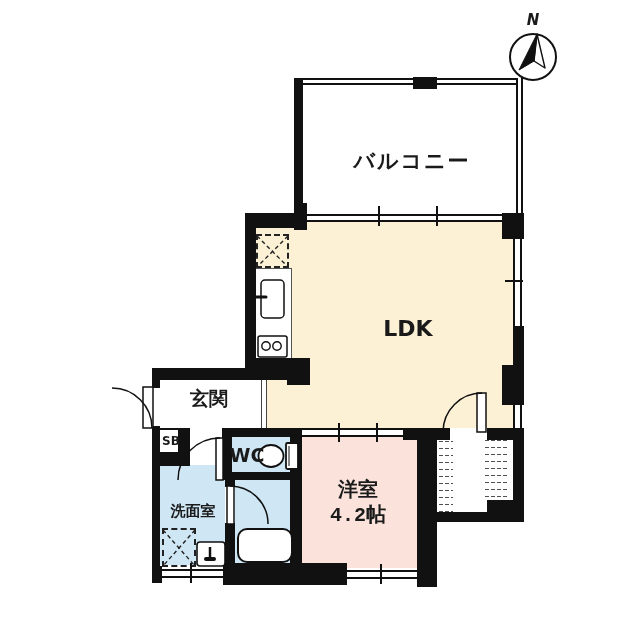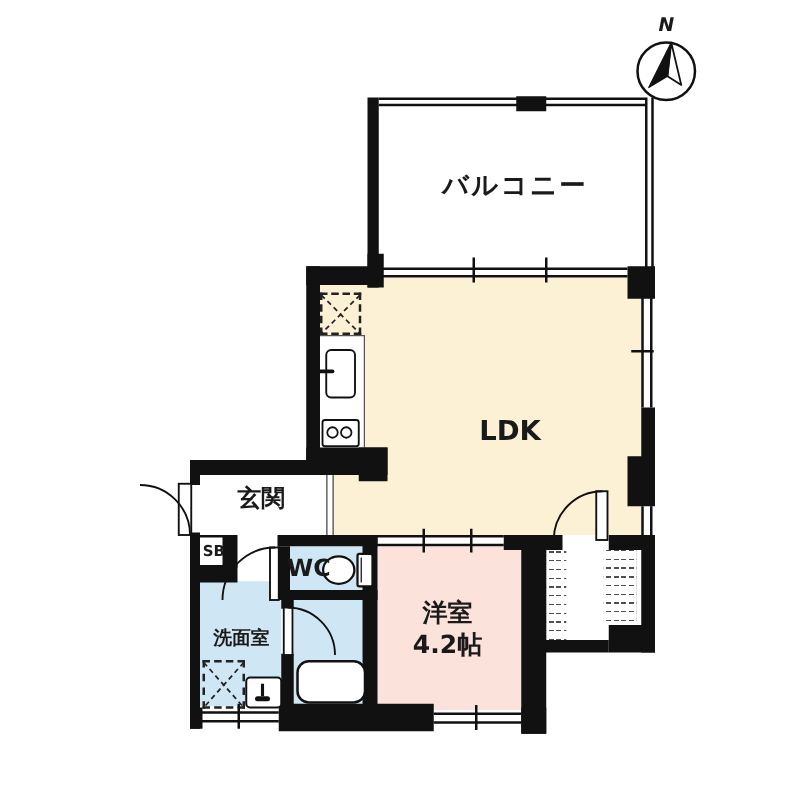--- a/index.html
+++ b/index.html
@@ -139,26 +139,26 @@
     <rect x="238" y="529" width="54" height="33" rx="9" fill="#fff" stroke="#111" stroke-width="2"></rect>
 
     <g>
       <circle cx="533" cy="57" r="23" fill="#fff" stroke="#111" stroke-width="2"></circle>
       <polygon points="537,34 545,68 534,61" fill="#fff" stroke="#111" stroke-width="1.4" stroke-linejoin="round"></polygon>
       <polygon points="537,34 519,70 534,61" fill="#111" stroke="#111" stroke-linejoin="round"></polygon>
     </g>
   </svg>
 
   <div class="label" style="left:533px;top:20px;font-size:15px;font-style:italic;font-weight:700;">N</div>
-  <div class="label" style="left:412px;top:148px;font-size:21px;letter-spacing:2px;">バルコニー</div>
-  <div class="label" style="left:408px;top:346px;font-size:22px;line-height:1.15;">
+  <div class="label" style="left:412px;top:161px;font-size:21px;letter-spacing:2px;">バルコニー</div>
+  <div class="label" style="left:408px;top:329px;font-size:22px;line-height:1.15;">
     <div>LDK</div>
   </div>
   <div class="label" style="left:209px;top:399px;font-size:19px;">玄関</div>
   <div class="label" style="left:171px;top:441px;font-size:12px;">SB</div>
   <div class="label" style="left:247px;top:455px;font-size:19px;font-weight:700;">WC</div>
   <div class="label" style="left:193px;top:511px;font-size:15px;">洗面室</div>
-  <div class="label" style="left:358px;top:503px;font-size:20px;line-height:1.25;">
+  <div class="label" style="left:358px;top:503px;font-size:20px;line-height:1.25;font-family:Liberation Mono, monospace;">
     <div>洋室</div>
     <div>4.2帖</div>
   </div>
 
 </div>
 
 </body></html>

